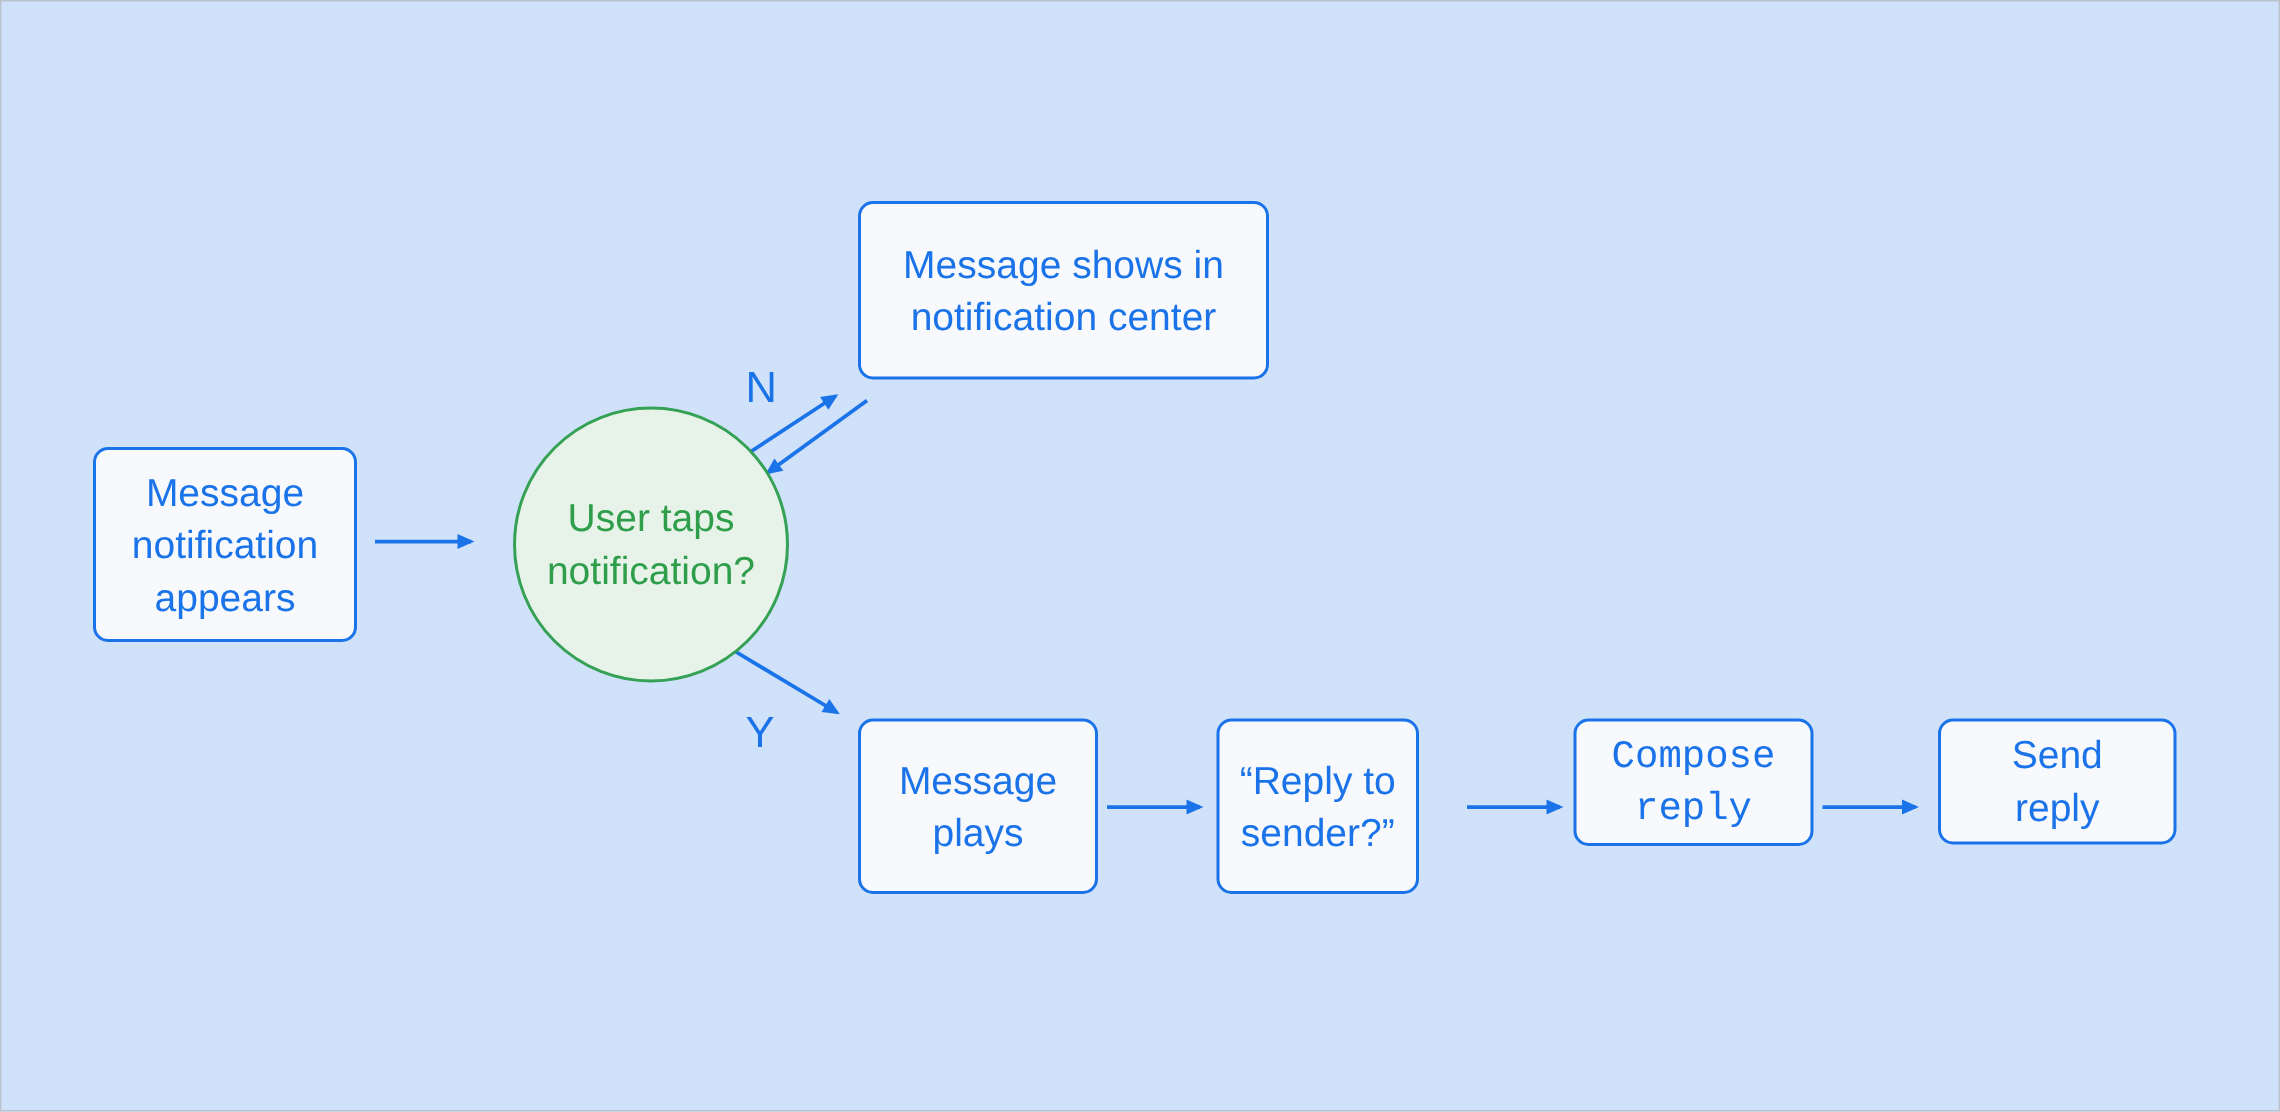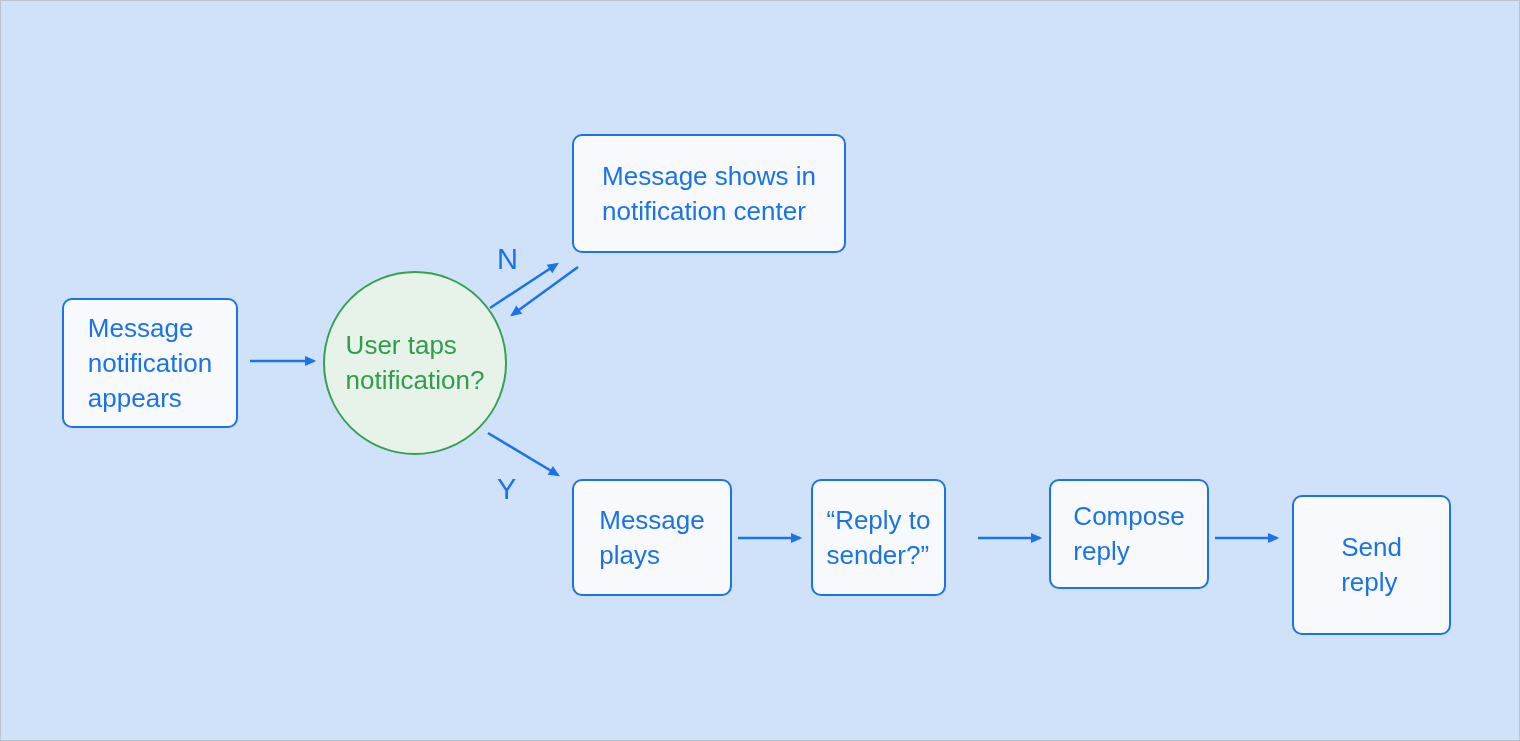--- a/index.html
+++ b/index.html
@@ -35,20 +35,21 @@
   .edges line {
     stroke: var(--arrow);
     stroke-width: 2.5;
   }
   .arrowhead { fill: var(--arrow); }
   .node {
     position: absolute;
     display: flex;
     align-items: center;
     justify-content: center;
+    text-align: center;
     font-size: 26px;
     line-height: 35px;
     white-space: pre-line;
   }
   .node.rect {
     background: var(--node-fill);
     border: 2px solid var(--node-border);
     border-radius: 10px;
     color: var(--node-text);
   }
@@ -59,26 +60,26 @@
     color: var(--decision-text);
   }
   .edge-label {
     position: absolute;
     font-size: 29px;
     line-height: 29px;
     color: var(--edge-label);
   }
   
   #node-start   { left: 61px;   top: 297px; width: 176px; height: 130px; }
-  #node-decision{ left: 322px;  top: 270px; width: 184px; height: 184px; }
+  #node-decision{ left: 341px;  top: 270px; width: 184px; height: 184px; }
   #node-center  { left: 571px;  top: 133px; width: 274px; height: 119px; }
   #node-plays   { left: 571px;  top: 478px; width: 160px; height: 117px; }
   #node-reply   { left: 810px;  top: 478px; width: 135px; height: 117px; }
-  #node-compose { left: 1048px; top: 478px; width: 160px; height: 110px; }
-  #node-send    { left: 1291px; top: 494px; width: 159px; height: 140px; }
+  #node-compose { left: 1048px; top: 478px; width: 160px; height: 85px; font-family: Liberation Mono, monospace; }
+  #node-send    { left: 1291px; top: 478px; width: 159px; height: 84px; }
   #label-n { left: 496px; top: 244px; }
   #label-y { left: 496px; top: 474px; }
 </style>
 </head>
 <body>
 
 <div class="canvas">
 
   <svg class="edges">
     <defs>

